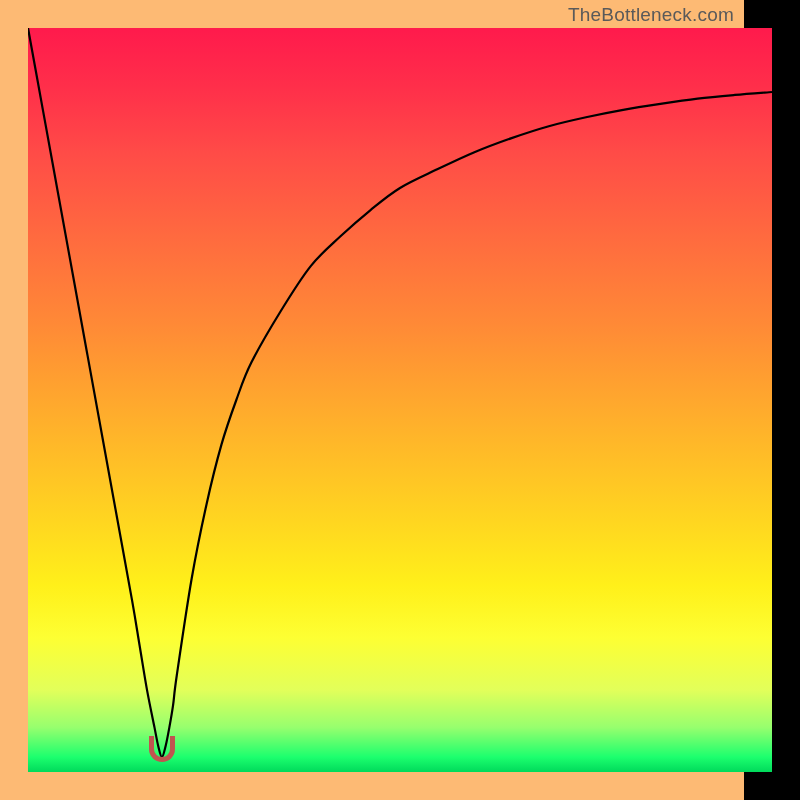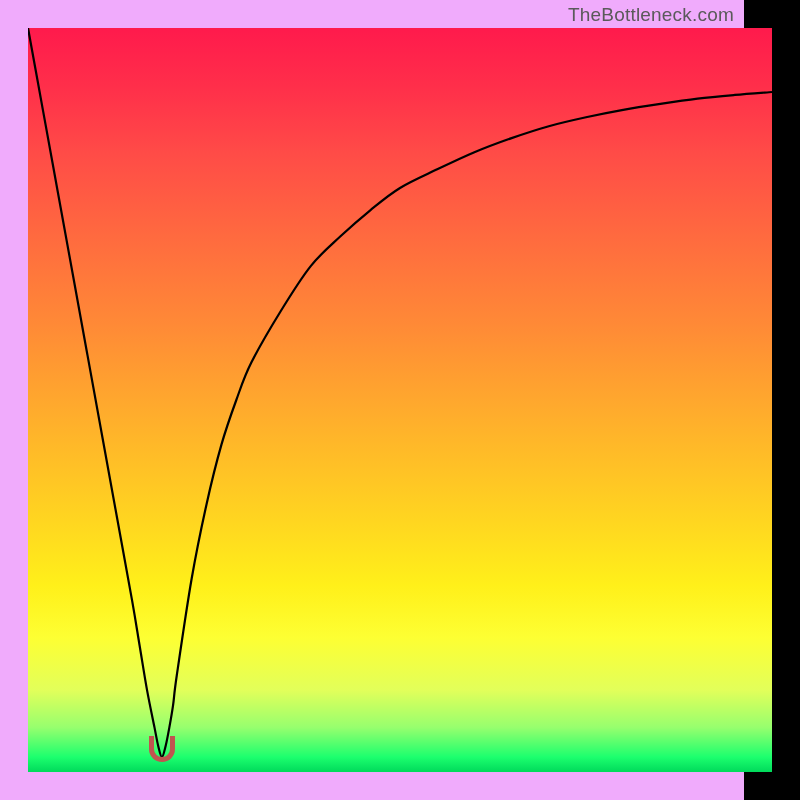--- a/index.html
+++ b/index.html
@@ -7,21 +7,21 @@
     padding: 0;
     width: 800px;
     height: 800px;
     background: #000;
     overflow: hidden;
   }
   .plot-wrap {
     position: relative;
     width: 744px;
     height: 800px;
-    background: #f0abfc;
+    background: #fdba74;
   }
   .plot-area {
     position: absolute;
     left: 28px;
     top: 28px;
     width: 744px;
     height: 744px;
     background: linear-gradient(to bottom,
       #ff1a4c 0%,
       #ff2f4a 8%,

